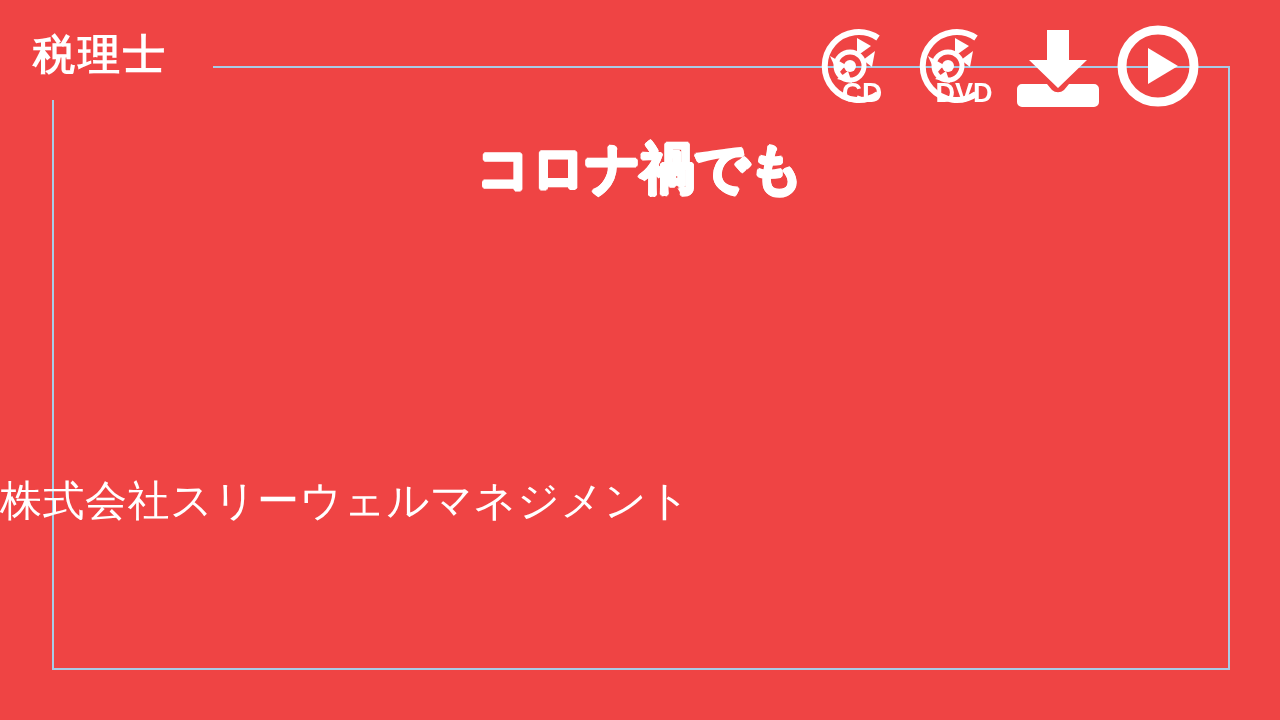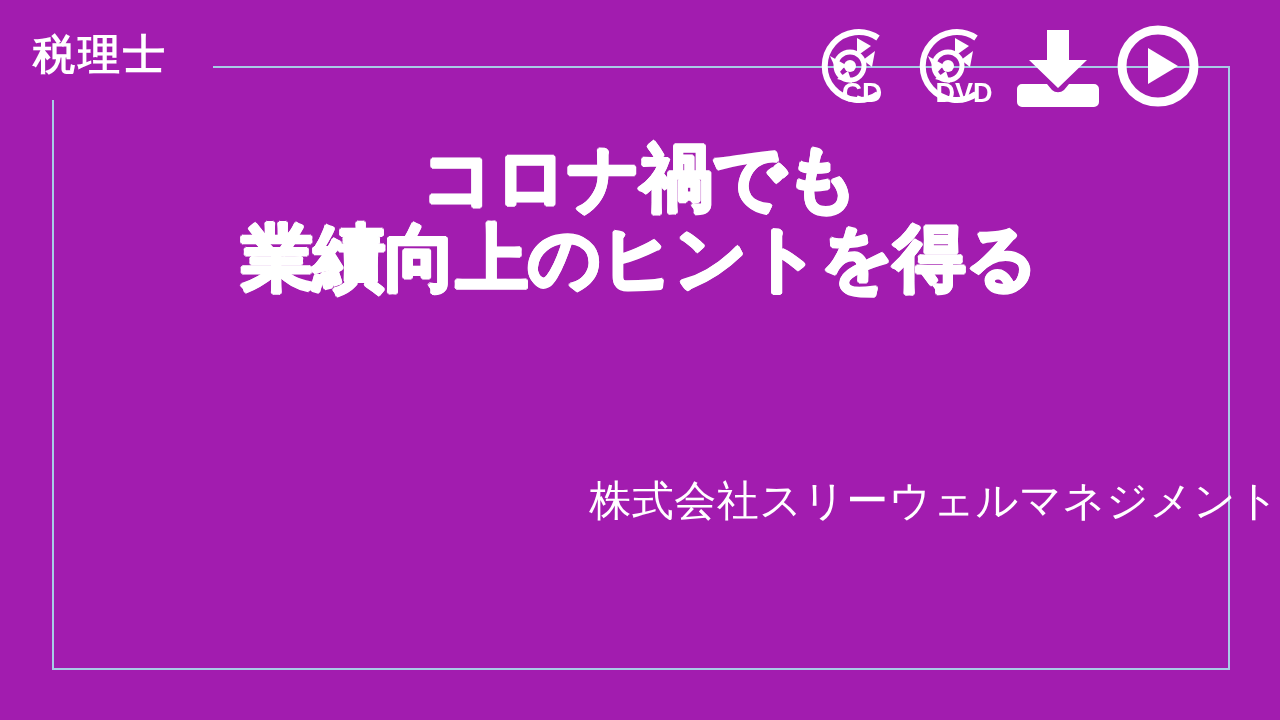--- a/index.html
+++ b/index.html
@@ -12,21 +12,21 @@
     overflow: hidden;
     background: #3483c8;
     font-family: "Liberation Sans", "DejaVu Sans", sans-serif;
     -webkit-font-smoothing: antialiased;
   }
 
   #slide {
     position: relative;
     width: 1280px;
     height: 720px;
-    background: #a21caf;
+    background: #ef4444;
     box-sizing: border-box;
   }
 
   
   .frame-line {
     position: absolute;
     background: #a8cbe6;
   }
   .frame-left {
     left: 52px;
@@ -83,41 +83,41 @@
 
   
   .headline {
     position: absolute;
     left: 0;
     top: 138px;
     width: 1280px;
     text-align: center;
     color: #ffffff;
     font-weight: 900;
-    font-size: 72px;
+    font-size: 54px;
     line-height: 1.115;
     letter-spacing: -0.5px;
     text-shadow:
       1.6px 0 0 #ffffff, -1.6px 0 0 #ffffff,
       0 1.6px 0 #ffffff, 0 -1.6px 0 #ffffff,
       1.2px 1.2px 0 #ffffff, -1.2px 1.2px 0 #ffffff,
       1.2px -1.2px 0 #ffffff, -1.2px -1.2px 0 #ffffff;
   }
   .headline .hl {
     display: block;
     white-space: nowrap;
   }
 
   
   .presenter {
     position: absolute;
     left: 0;
     top: 474px;
     width: 1280px;
-    text-align: right;
+    text-align: left;
     color: #ffffff;
     font-size: 42px;
     font-weight: 400;
     line-height: 1.30;
     letter-spacing: 0.5px;
   }
   .presenter .pl {
     display: block;
     white-space: nowrap;
   }
@@ -173,20 +173,19 @@
 
     <svg class="icon" width="88" height="88" viewBox="0 0 88 88" aria-hidden="true">
       <circle cx="44" cy="44" r="36" fill="none" stroke="#ffffff" stroke-width="9"></circle>
       <path fill="#ffffff" d="M34 26 L64 44 L34 62 Z"></path>
     </svg>
 
   </div>
 
   <div class="headline">
     <span class="hl">コロナ禍でも</span>
-    <span class="hl">業績向上のヒントを得る</span>
   </div>
 
   <div class="presenter">
     <span class="pl">株式会社スリーウェルマネジメント</span>
   </div>
 
 </div>
 
 </body></html>

